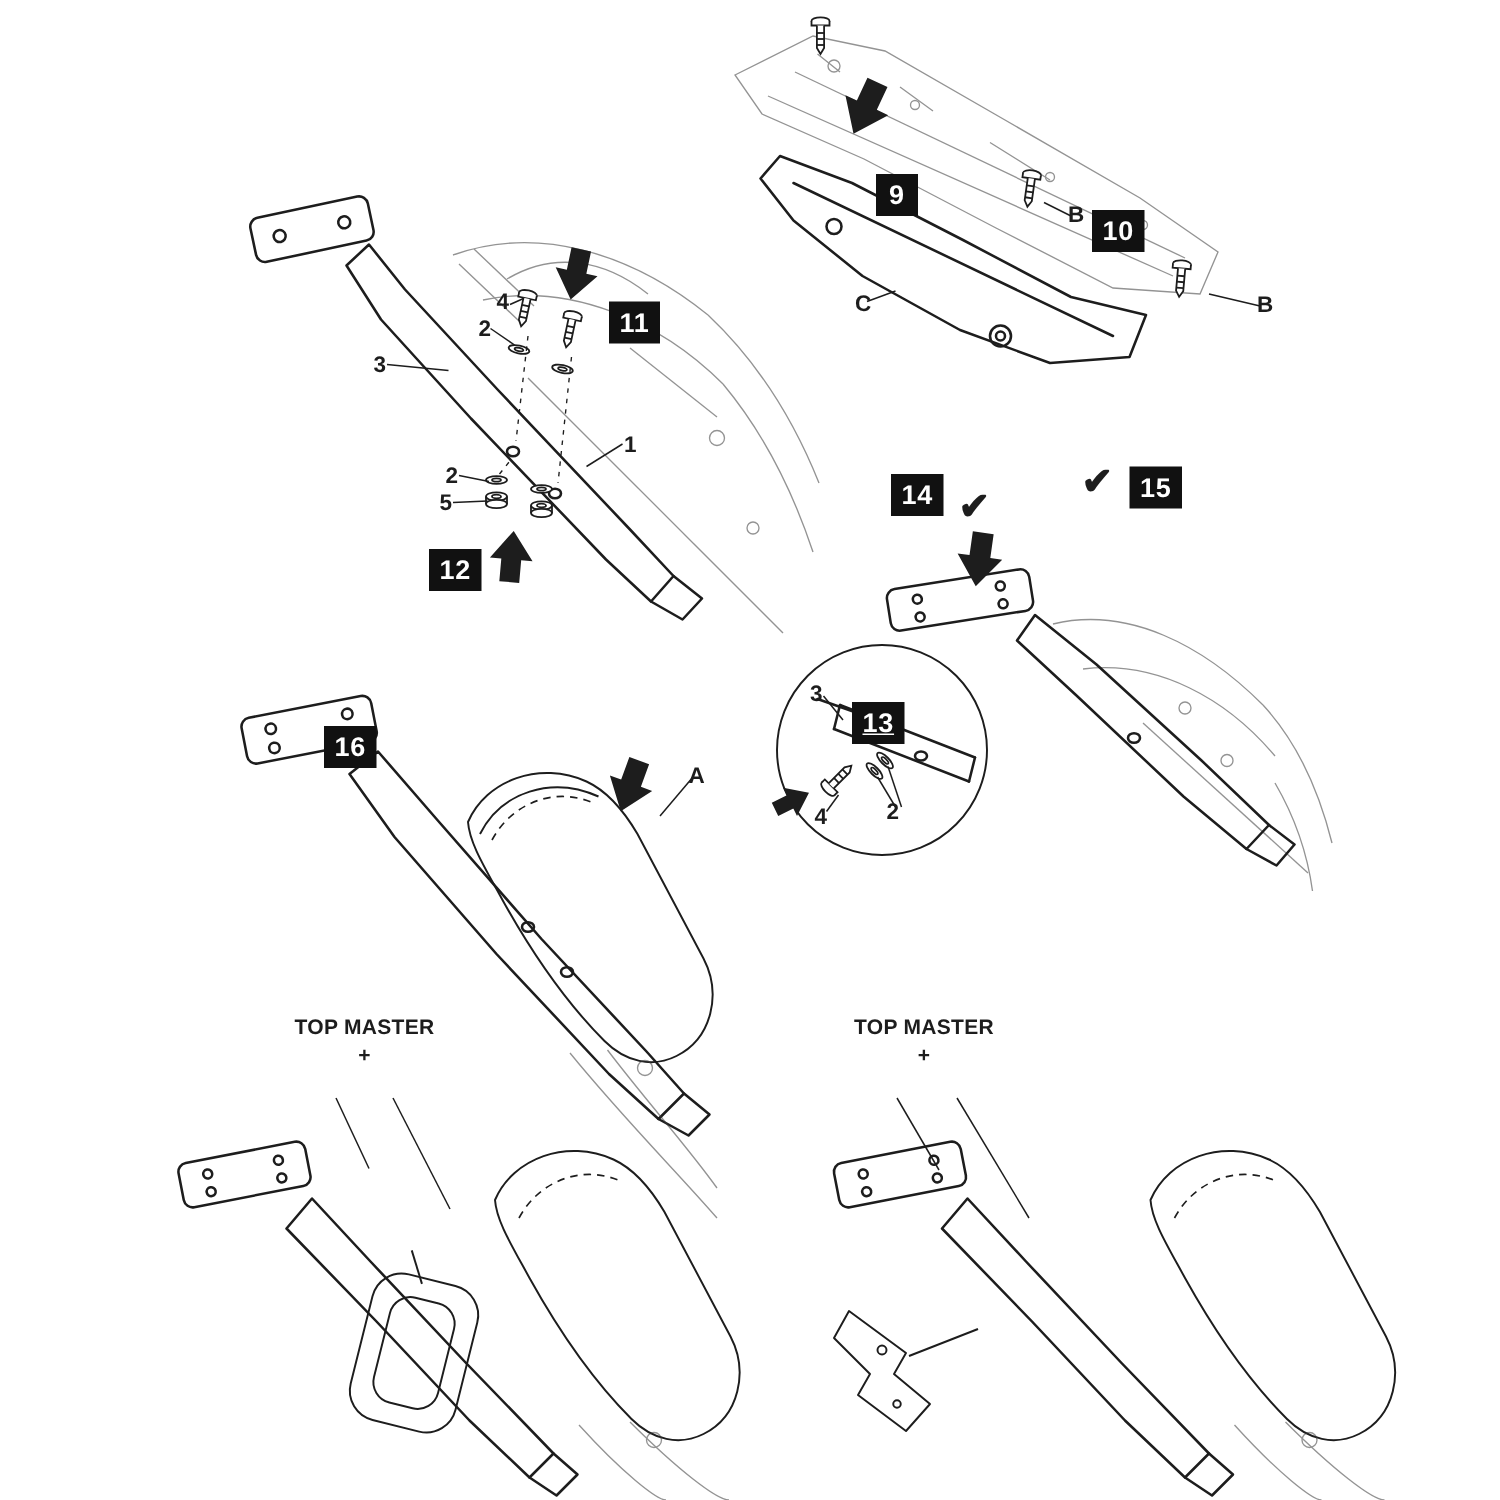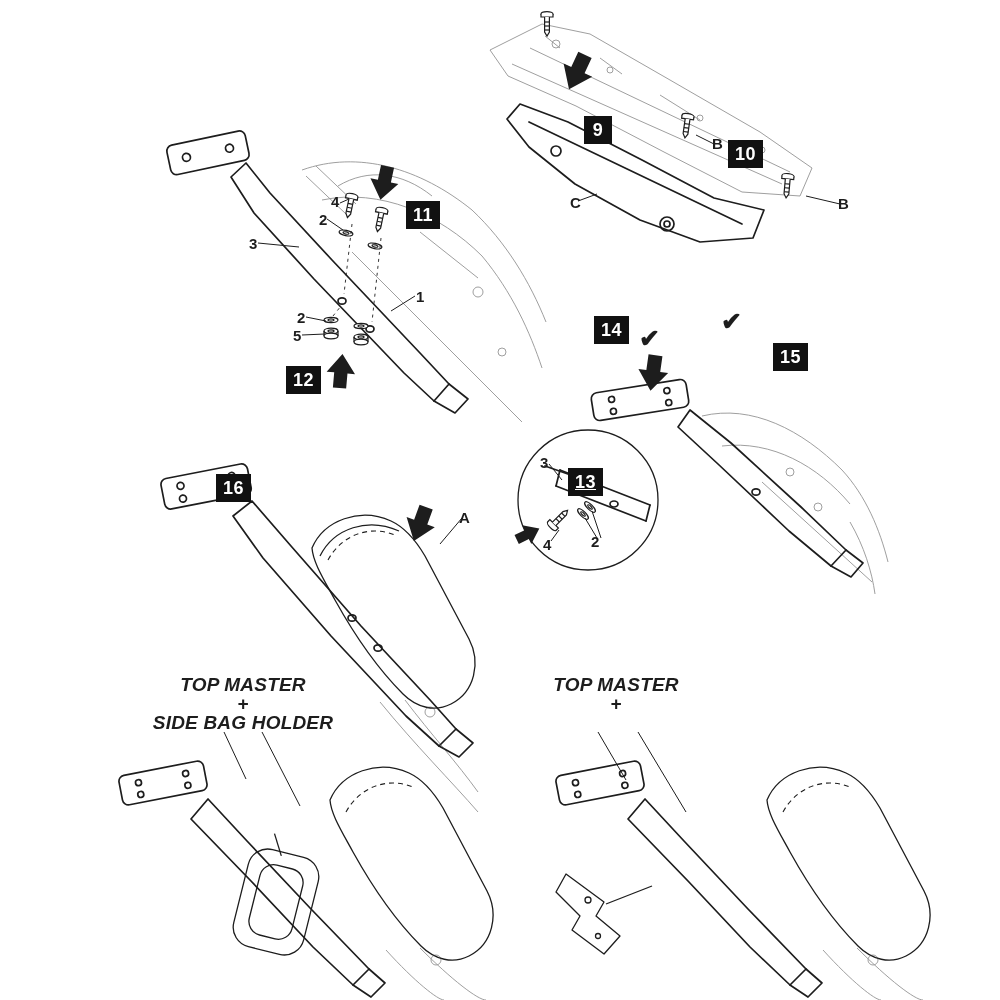--- a/index.html
+++ b/index.html
@@ -18,22 +18,22 @@
   #art .hw     { stroke:var(--ink,#1d1d1d); stroke-width:1.2; fill:#ffffff; }
 
   .badge {
     position:absolute; background:var(--badge-bg,#111); color:var(--badge-fg,#fff);
     font-weight:bold; font-size:18px; line-height:1; padding:5px 7px; min-width:28px;
     text-align:center; letter-spacing:.5px;
   }
   .check  { position:absolute; font-size:25px; font-weight:bold; color:var(--ink,#1d1d1d); line-height:1; }
   .plabel { position:absolute; font-size:15px; font-weight:bold; color:var(--ink,#1d1d1d); line-height:1; }
   .caption{
-    position:absolute; width:270px; text-align:center; font-weight:bold; font-size:19px;
-    line-height:19px; color:var(--ink,#1d1d1d); letter-spacing:.2px;font-style:italic;
+    position:absolute; width:270px; text-align:center; font-weight:bold; font-size:14px;
+    line-height:19px; color:var(--ink,#1d1d1d); letter-spacing:.2px;
   }
 </style>
 </head>
 <body>
 
 <div id="stage">
 
   <svg id="art" viewBox="0 0 1000 1000" xmlns="http://www.w3.org/2000/svg">
     <defs>
       <path id="arrow" d="M-7,-18 L7,-18 L7,-2 L15,-2 L0,18 L-15,-2 L-7,-2 Z"></path>
@@ -280,22 +280,22 @@
       </g>
     </g>
   </svg>
 
   <div class="badge" style="left:584px; top:116px;">9</div>
   <div class="badge" style="left:728px; top:140px;">10</div>
   <div class="badge" style="left:406px; top:201px;">11</div>
   <div class="badge" style="left:286px; top:366px;text-align:center;">12</div>
   <div class="badge" style="left:568px; top:468px;text-decoration:underline;">13</div>
   <div class="badge" style="left:594px; top:316px;">14</div>
-  <div class="badge" style="left:773px; top:311px;margin-top:32px;">15</div>
-  <div class="badge" style="left:216px; top:474px;text-align:center;">16</div>
+  <div class="badge" style="left:753px; top:311px;">15</div>
+  <div class="badge" style="left:216px; top:484px;text-align:center;">16</div>
 
   <div class="check" style="left:639px; top:326px;">✔</div>
   <div class="check" style="left:721px; top:309px;">✔</div>
 
   <div class="plabel" style="left:712px; top:136px;">B</div>
   <div class="plabel" style="left:838px; top:196px;">B</div>
   <div class="plabel" style="left:570px; top:195px;">C</div>
   <div class="plabel" style="left:331px; top:194px;">4</div>
   <div class="plabel" style="left:319px; top:212px;">2</div>
   <div class="plabel" style="left:249px; top:236px;">3</div>
@@ -303,20 +303,19 @@
   <div class="plabel" style="left:297px; top:310px;">2</div>
   <div class="plabel" style="left:293px; top:328px;">5</div>
   <div class="plabel" style="left:540px; top:455px;">3</div>
   <div class="plabel" style="left:543px; top:537px;">4</div>
   <div class="plabel" style="left:591px; top:534px;">2</div>
   <div class="plabel" style="left:459px; top:510px;">A</div>
 
   <div class="caption" style="left:108px; top:675px;">
     <div>TOP MASTER</div>
     <div>+</div>
-    <div>SIDE BAG HOLDER</div>
   </div>
   <div class="caption" style="left:481px; top:675px;">
     <div>TOP MASTER</div>
     <div>+</div>
   </div>
 
 </div>
 
 </body></html>

